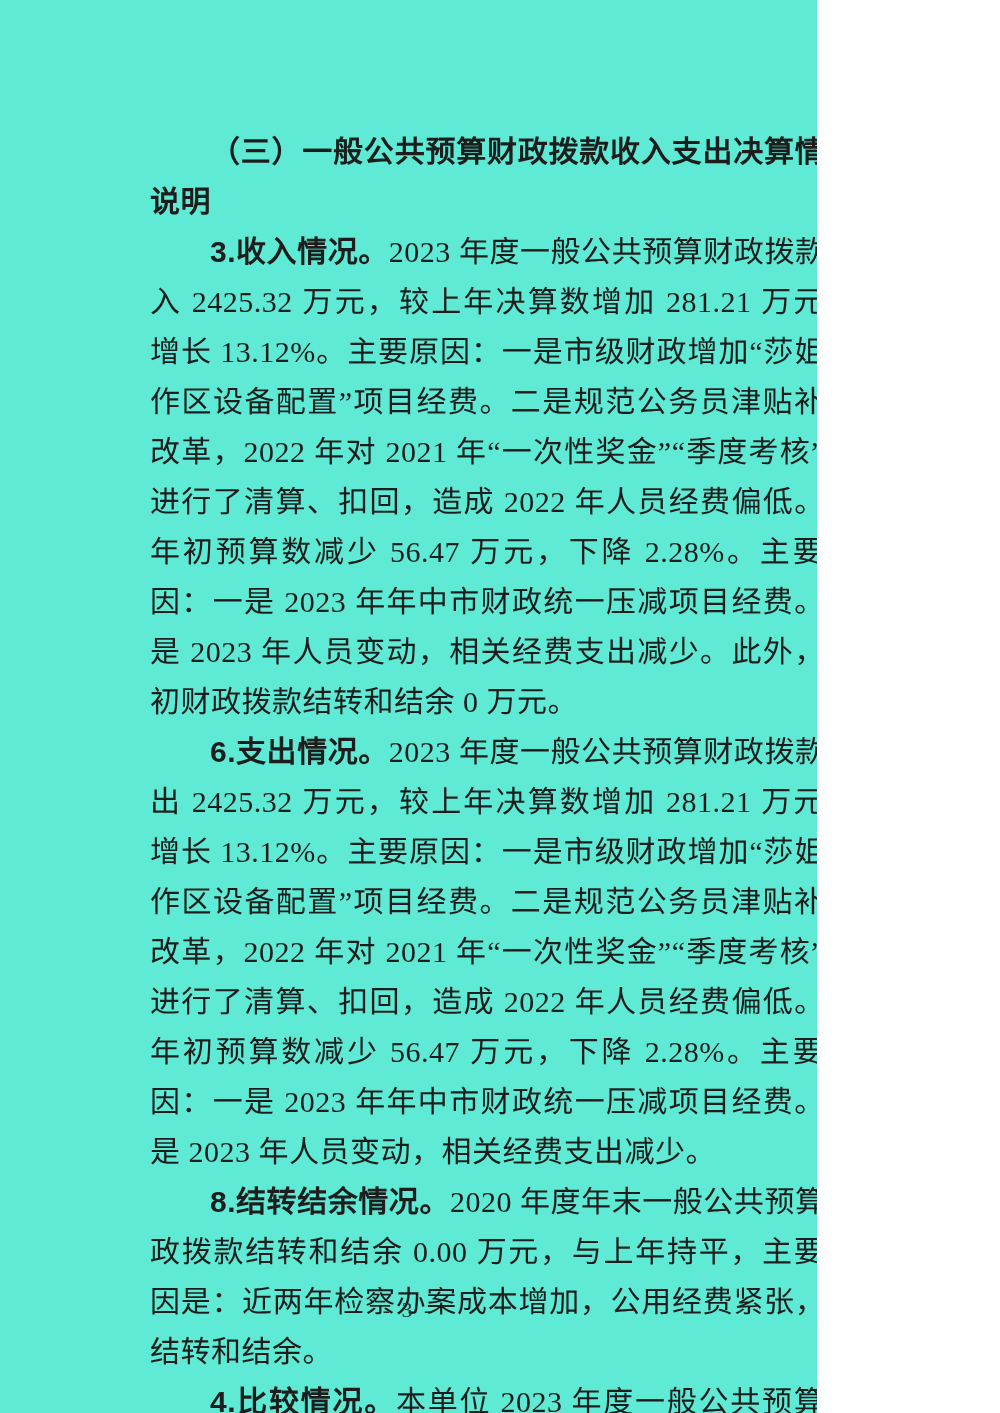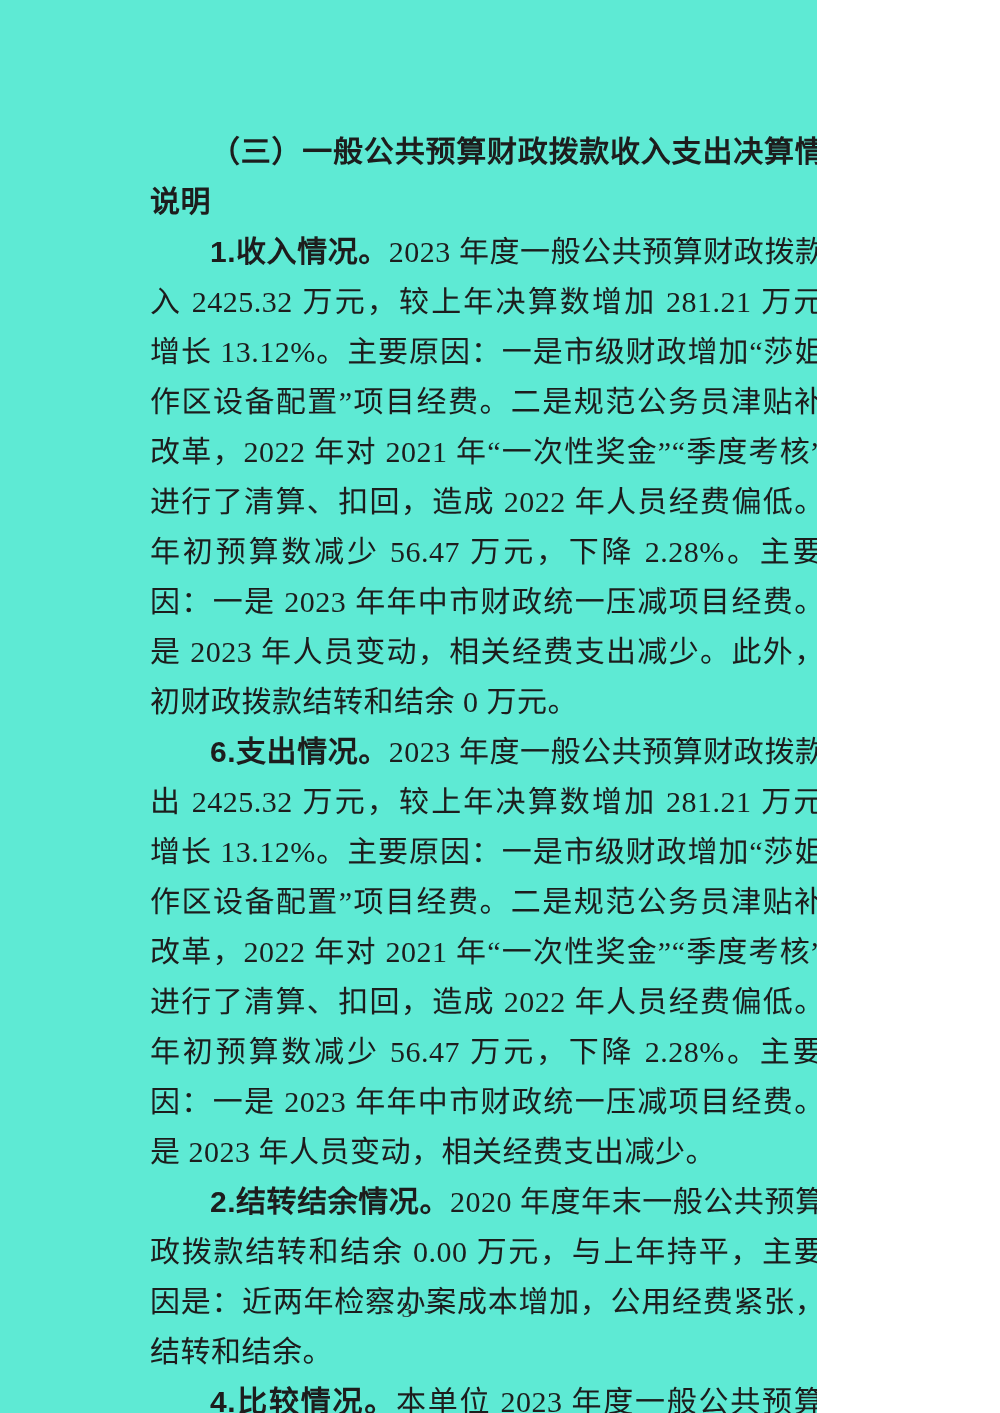--- a/index.html
+++ b/index.html
@@ -49,23 +49,23 @@
     color: #2a2a2a;
   }
 </style>
 </head>
 <body>
 
 <div class="page">
   <div class="text-block">
     <p class="heading">（三）一般公共预算财政拨款收入支出决算情况说明</p>
 
-    <p class="para"><span class="lead">1.收入情况。</span><span>2023 年度一般公共预算财政拨款收入 2425.32 万元，较上年决算数增加 281.21 万元，增长 13.12%。主要原因：一是市级财政增加“莎姐工作区设备配置”项目经费。二是规范公务员津贴补贴改革，2022 年对 2021 年“一次性奖金”“季度考核”等进行了清算、扣回，造成 2022 年人员经费偏低。较年初预算数减少 56.47 万元，下降 2.28%。主要原因：一是 2023 年年中市财政统一压减项目经费。二是 2023 年人员变动，相关经费支出减少。此外，年初财政拨款结转和结余 0 万元。</span></p>
+    <p class="para"><span class="lead">3.收入情况。</span><span>2023 年度一般公共预算财政拨款收入 2425.32 万元，较上年决算数增加 281.21 万元，增长 13.12%。主要原因：一是市级财政增加“莎姐工作区设备配置”项目经费。二是规范公务员津贴补贴改革，2022 年对 2021 年“一次性奖金”“季度考核”等进行了清算、扣回，造成 2022 年人员经费偏低。较年初预算数减少 56.47 万元，下降 2.28%。主要原因：一是 2023 年年中市财政统一压减项目经费。二是 2023 年人员变动，相关经费支出减少。此外，年初财政拨款结转和结余 0 万元。</span></p>
 
     <p class="para"><span class="lead">6.支出情况。</span><span>2023 年度一般公共预算财政拨款支出 2425.32 万元，较上年决算数增加 281.21 万元，增长 13.12%。主要原因：一是市级财政增加“莎姐工作区设备配置”项目经费。二是规范公务员津贴补贴改革，2022 年对 2021 年“一次性奖金”“季度考核”等进行了清算、扣回，造成 2022 年人员经费偏低。较年初预算数减少 56.47 万元，下降 2.28%。主要原因：一是 2023 年年中市财政统一压减项目经费。二是 2023 年人员变动，相关经费支出减少。</span></p>
 
-    <p class="para"><span class="lead">2.结转结余情况。</span><span>2020 年度年末一般公共预算财政拨款结转和结余 0.00 万元，与上年持平，主要原因是：近两年检察办案成本增加，公用经费紧张，无结转和结余。</span></p>
+    <p class="para"><span class="lead">8.结转结余情况。</span><span>2020 年度年末一般公共预算财政拨款结转和结余 0.00 万元，与上年持平，主要原因是：近两年检察办案成本增加，公用经费紧张，无结转和结余。</span></p>
 
     <p class="para"><span class="lead">4.比较情况。</span><span>本单位 2023 年度一般公共预算财政拨款支出主要用于以下几个方面：</span></p>
   </div>
 
   <div class="footer">- 3 -</div>
 </div>
 
 </body></html>

